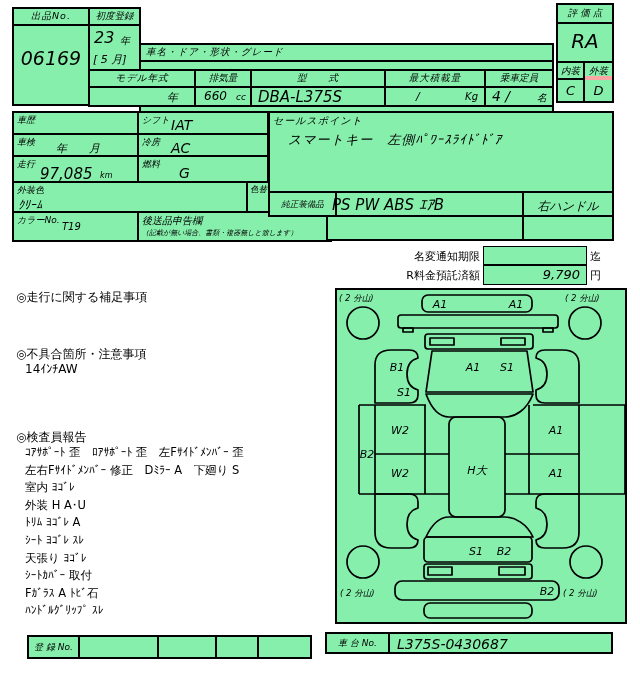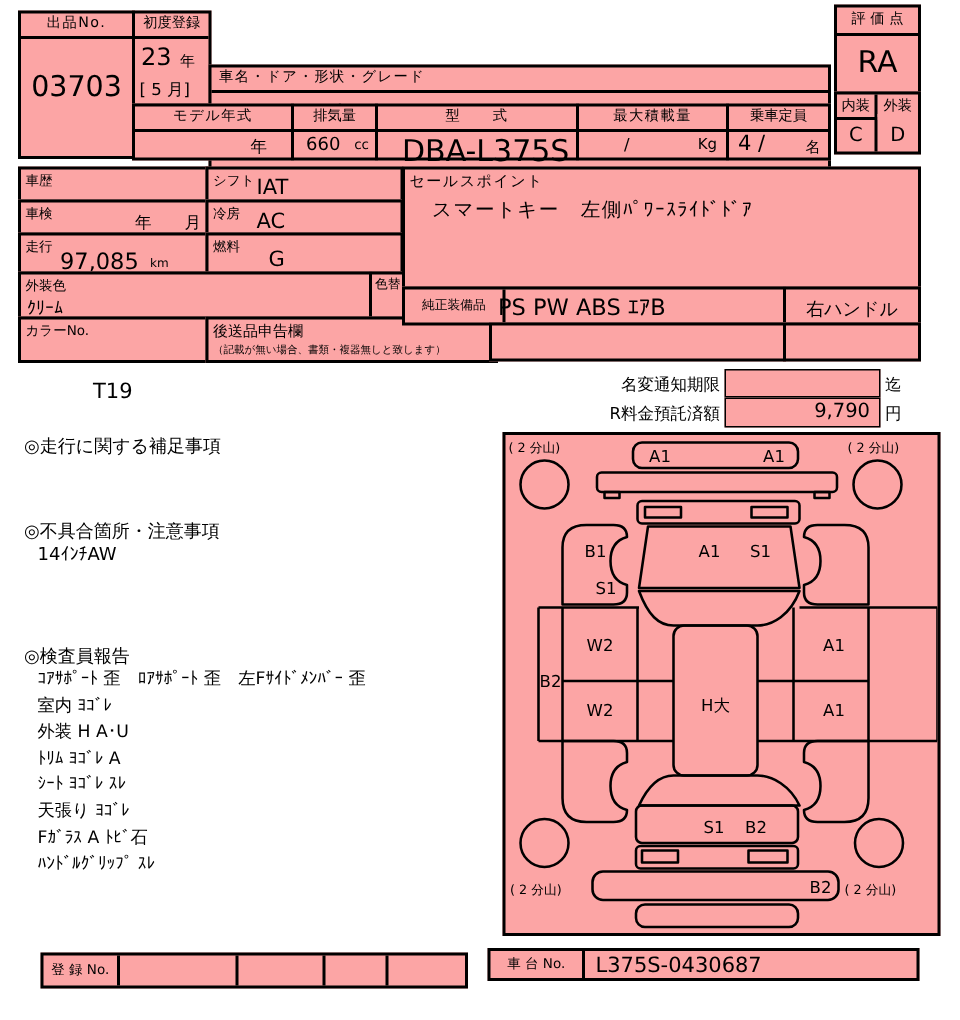--- a/index.html
+++ b/index.html
@@ -1,34 +1,34 @@
 <!DOCTYPE html>
 <html><head>
 <meta charset="utf-8">
 <style>
   html,body{margin:0;padding:0;background:#fff;}
   .sheet{position:relative;width:640px;height:680px;background:#fff;color:#000;
          font-family:"DejaVu Sans","Liberation Sans",sans-serif;overflow:hidden;}
-  .box{position:absolute;border:2px solid #000;box-sizing:border-box;background:#fca5a5;}
+  .box{position:absolute;border:2px solid #000;box-sizing:border-box;background:#86efac;font-style:italic;}
   .nob{position:absolute;box-sizing:border-box;}
   .hdr{border-bottom:2px solid #000;font-size:9.5px;text-align:center;height:15px;line-height:14px;
        letter-spacing:1px;white-space:nowrap;overflow:hidden;}
   .corner{position:absolute;top:1px;left:3px;font-size:9px;white-space:nowrap;}
   .val-c{position:absolute;left:0;right:0;text-align:center;white-space:nowrap;}
   .txt{position:absolute;white-space:nowrap;}
   svg text{font-family:inherit;fill:#000;}
 </style>
 </head>
 <body>
 
 <div class="sheet">
 
   <div class="box" style="left:12px;top:7px;width:78px;height:99px;">
     <div class="hdr">出品No.</div>
-    <div class="val-c" style="top:38px;font-size:19px;">03703</div>
+    <div class="val-c" style="top:38px;font-size:19px;">06169</div>
   </div>
 
   <div class="box" style="left:88px;top:7px;width:53px;height:64px;">
     <div class="hdr" style="letter-spacing:0;">初度登録</div>
     <span class="txt" style="left:4px;top:19px;font-size:16px;">23</span>
     <span class="txt" style="left:30px;top:25px;font-size:10px;">年</span>
     <span class="txt" style="left:3px;top:43px;font-size:11px;">[ 5 月]</span>
   </div>
 
   <div class="box" style="left:139px;top:7px;width:415px;height:80px;margin-top:36px;">
@@ -40,21 +40,21 @@
     <div class="hdr">モデル年式</div>
     <span class="txt" style="right:16px;top:19px;font-size:11px;">年</span>
   </div>
   <div class="box" style="left:194px;top:69px;width:58px;height:38px;">
     <div class="hdr" style="letter-spacing:0;">排気量</div>
     <span class="txt" style="left:8px;top:18px;font-size:12px;">660</span>
     <span class="txt" style="right:4px;top:21px;font-size:9px;">cc</span>
   </div>
   <div class="box" style="left:250px;top:69px;width:136px;height:38px;">
     <div class="hdr">型　　式</div>
-    <span class="txt" style="left:16px;top:17px;font-size:20px;">DBA-L375S</span>
+    <span class="txt" style="left:6px;top:17px;font-size:15px;">DBA-L375S</span>
   </div>
   <div class="box" style="left:384px;top:69px;width:102px;height:38px;">
     <div class="hdr">最大積載量</div>
     <span class="txt" style="left:30px;top:19px;font-size:11px;">/</span>
     <span class="txt" style="right:6px;top:20px;font-size:10px;">Kg</span>
   </div>
   <div class="box" style="left:484px;top:69px;width:70px;height:38px;">
     <div class="hdr" style="letter-spacing:0;">乗車定員</div>
     <span class="txt" style="left:6px;top:17px;font-size:14px;">4 /</span>
     <span class="txt" style="right:5px;top:20px;font-size:10px;">名</span>
@@ -74,21 +74,21 @@
 
   <div class="box" style="left:12px;top:111px;width:127px;height:24px;">
     <span class="corner">車歴</span>
   </div>
   <div class="box" style="left:137px;top:111px;width:132px;height:24px;">
     <span class="corner">シフト</span>
     <span class="txt" style="left:32px;top:4px;font-size:14px;text-align:right;">IAT</span>
   </div>
   <div class="box" style="left:12px;top:133px;width:127px;height:24px;">
     <span class="corner">車検</span>
-    <span class="txt" style="left:42px;top:6px;font-size:11px;margin-left:34px;">年　　月</span>
+    <span class="txt" style="left:42px;top:6px;font-size:11px;">年　　月</span>
   </div>
   <div class="box" style="left:137px;top:133px;width:132px;height:24px;">
     <span class="corner">冷房</span>
     <span class="txt" style="left:32px;top:5px;font-size:14px;">AC</span>
   </div>
   <div class="box" style="left:12px;top:155px;width:127px;height:28px;">
     <span class="corner">走行</span>
     <span class="txt" style="left:26px;top:8px;font-size:15px;">97,085</span>
     <span class="txt" style="left:86px;top:14px;font-size:8px;">km</span>
   </div>
@@ -98,21 +98,21 @@
   </div>
   <div class="box" style="left:12px;top:181px;width:236px;height:32px;">
     <span class="corner">外装色</span>
     <span class="txt" style="left:4px;top:15px;font-size:12px;">ｸﾘｰﾑ</span>
   </div>
   <div class="box" style="left:246px;top:181px;width:24px;height:32px;">
     <span class="corner" style="left:2px;font-size:8.5px;">色替</span>
   </div>
   <div class="box" style="left:12px;top:211px;width:127px;height:31px;">
     <span class="corner">カラーNo.</span>
-    <span class="txt" style="left:48px;top:8px;font-size:14px;margin-top:32px;">T19</span>
+    <span class="txt" style="left:48px;top:8px;font-size:10px;">T19</span>
   </div>
   <div class="box" style="left:137px;top:211px;width:195px;height:31px;">
     <span class="corner" style="font-size:10px;">後送品申告欄</span>
     <span class="txt" style="left:3px;top:15px;font-size:7px;">（記載が無い場合、書類・複器無しと致します）</span>
   </div>
 
   <div class="box" style="left:268px;top:111px;width:346px;height:82px;">
     <span class="corner" style="font-size:10px;letter-spacing:1px;">セールスポイント</span>
     <span class="txt" style="left:18px;top:18px;font-size:13px;letter-spacing:1px;">スマートキー　左側ﾊﾟﾜｰｽﾗｲﾄﾞﾄﾞｱ</span>
   </div>
@@ -134,25 +134,27 @@
   <div class="txt" style="left:370px;top:268px;width:110px;text-align:right;font-size:11px;">R料金預託済額</div>
   <div class="box" style="left:483px;top:265px;width:104px;height:20px;border-width:1.5px;text-align:right;font-size:13px;line-height:17px;padding-right:6px;">9,790</div>
   <div class="txt" style="left:590px;top:268px;font-size:11px;">円</div>
 
   <div class="txt" style="left:16px;top:289px;font-size:12px;">◎走行に関する補足事項</div>
   <div class="txt" style="left:16px;top:346px;font-size:12px;">◎不具合箇所・注意事項</div>
   <div class="txt" style="left:25px;top:362px;font-size:12px;">14ｲﾝﾁAW</div>
   <div class="txt" style="left:16px;top:429px;font-size:12px;">◎検査員報告</div>
   <div class="nob" style="left:25px;top:444px;width:306px;font-size:11.5px;line-height:17.6px;overflow:hidden;">
     <div class="nob" style="position:static;white-space:nowrap;">ｺｱｻﾎﾟｰﾄ 歪　ﾛｱｻﾎﾟｰﾄ 歪　左Fｻｲﾄﾞﾒﾝﾊﾞｰ 歪</div>
+    <div class="nob" style="position:static;white-space:nowrap;">左右Fｻｲﾄﾞﾒﾝﾊﾞｰ 修正　Dﾐﾗｰ A　下廻り S</div>
     <div class="nob" style="position:static;white-space:nowrap;">室内 ﾖｺﾞﾚ</div>
     <div class="nob" style="position:static;white-space:nowrap;">外装 H A･U</div>
     <div class="nob" style="position:static;white-space:nowrap;">ﾄﾘﾑ ﾖｺﾞﾚ A</div>
     <div class="nob" style="position:static;white-space:nowrap;">ｼｰﾄ ﾖｺﾞﾚ ｽﾚ</div>
     <div class="nob" style="position:static;white-space:nowrap;">天張り ﾖｺﾞﾚ</div>
+    <div class="nob" style="position:static;white-space:nowrap;">ｼｰﾄｶﾊﾞｰ 取付</div>
     <div class="nob" style="position:static;white-space:nowrap;">Fｶﾞﾗｽ A ﾄﾋﾞ石</div>
     <div class="nob" style="position:static;white-space:nowrap;">ﾊﾝﾄﾞﾙｸﾞﾘｯﾌﾟ ｽﾚ</div>
   </div>
 
   <div class="box" style="left:335px;top:288px;width:292px;height:336px;">
     <svg width="288" height="332" viewBox="0 0 288 332">
       <g stroke="#000" stroke-width="1.7" fill="none" stroke-linejoin="round">
 
         <circle cx="26" cy="33" r="16"></circle>
         <circle cx="248" cy="33" r="16"></circle>

